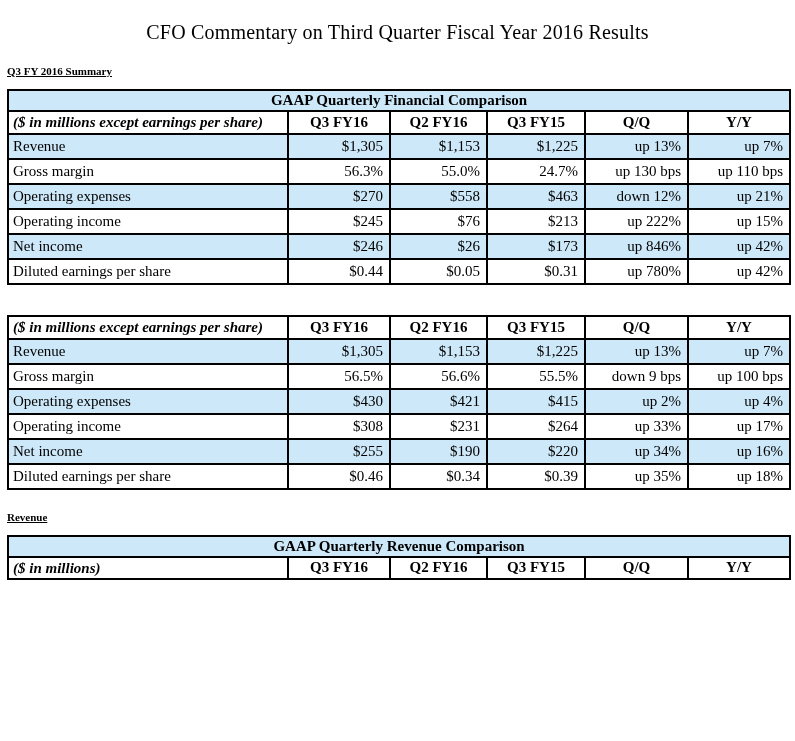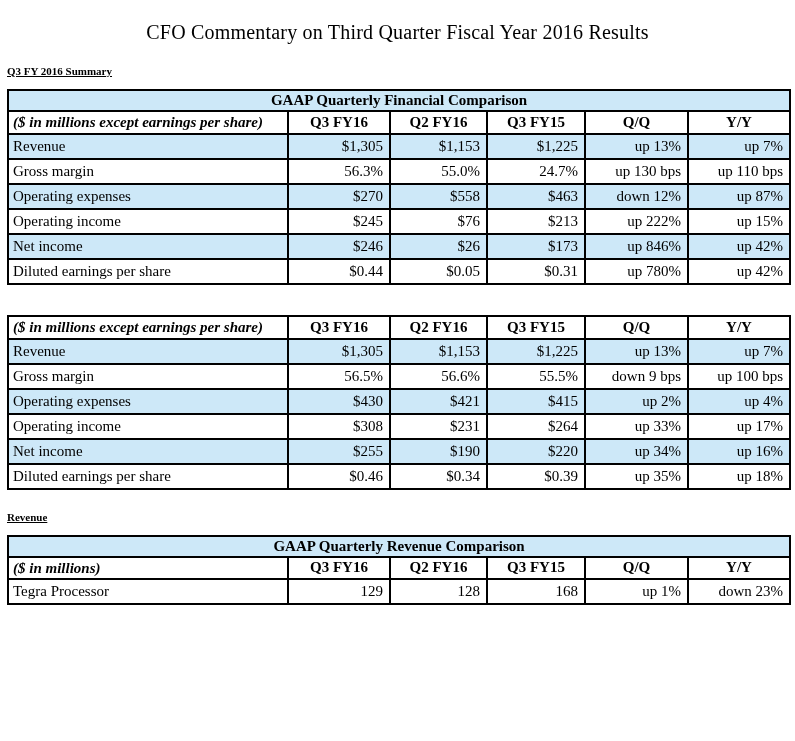--- a/index.html
+++ b/index.html
@@ -121,21 +121,21 @@
         <td class="val">24.7%</td>
         <td class="val">up 130 bps</td>
         <td class="val">up 110 bps</td>
       </tr>
       <tr class="hl">
         <td class="row-label">Operating expenses</td>
         <td class="val">$270</td>
         <td class="val">$558</td>
         <td class="val">$463</td>
         <td class="val">down 12%</td>
-        <td class="val">up 87%</td>
+        <td class="val">up 21%</td>
       </tr>
       <tr>
         <td class="row-label">Operating income</td>
         <td class="val">$245</td>
         <td class="val">$76</td>
         <td class="val">$213</td>
         <td class="val">up 222%</td>
         <td class="val">up 15%</td>
       </tr>
       <tr class="hl">
@@ -246,22 +246,14 @@
     <tr>
       <th class="unit-label">($ in millions)</th>
     <th class="col-head">Q3 FY16</th>
         <th class="col-head">Q2 FY16</th>
         <th class="col-head">Q3 FY15</th>
         <th class="col-head">Q/Q</th>
         <th class="col-head">Y/Y</th>
       </tr>
   </thead>
   <tbody>
-      <tr>
-        <td class="row-label">Tegra Processor</td>
-        <td class="val">129</td>
-        <td class="val">128</td>
-        <td class="val">168</td>
-        <td class="val">up 1%</td>
-        <td class="val">down 23%</td>
-      </tr>
     </tbody>
 </table>
 
 </body></html>

